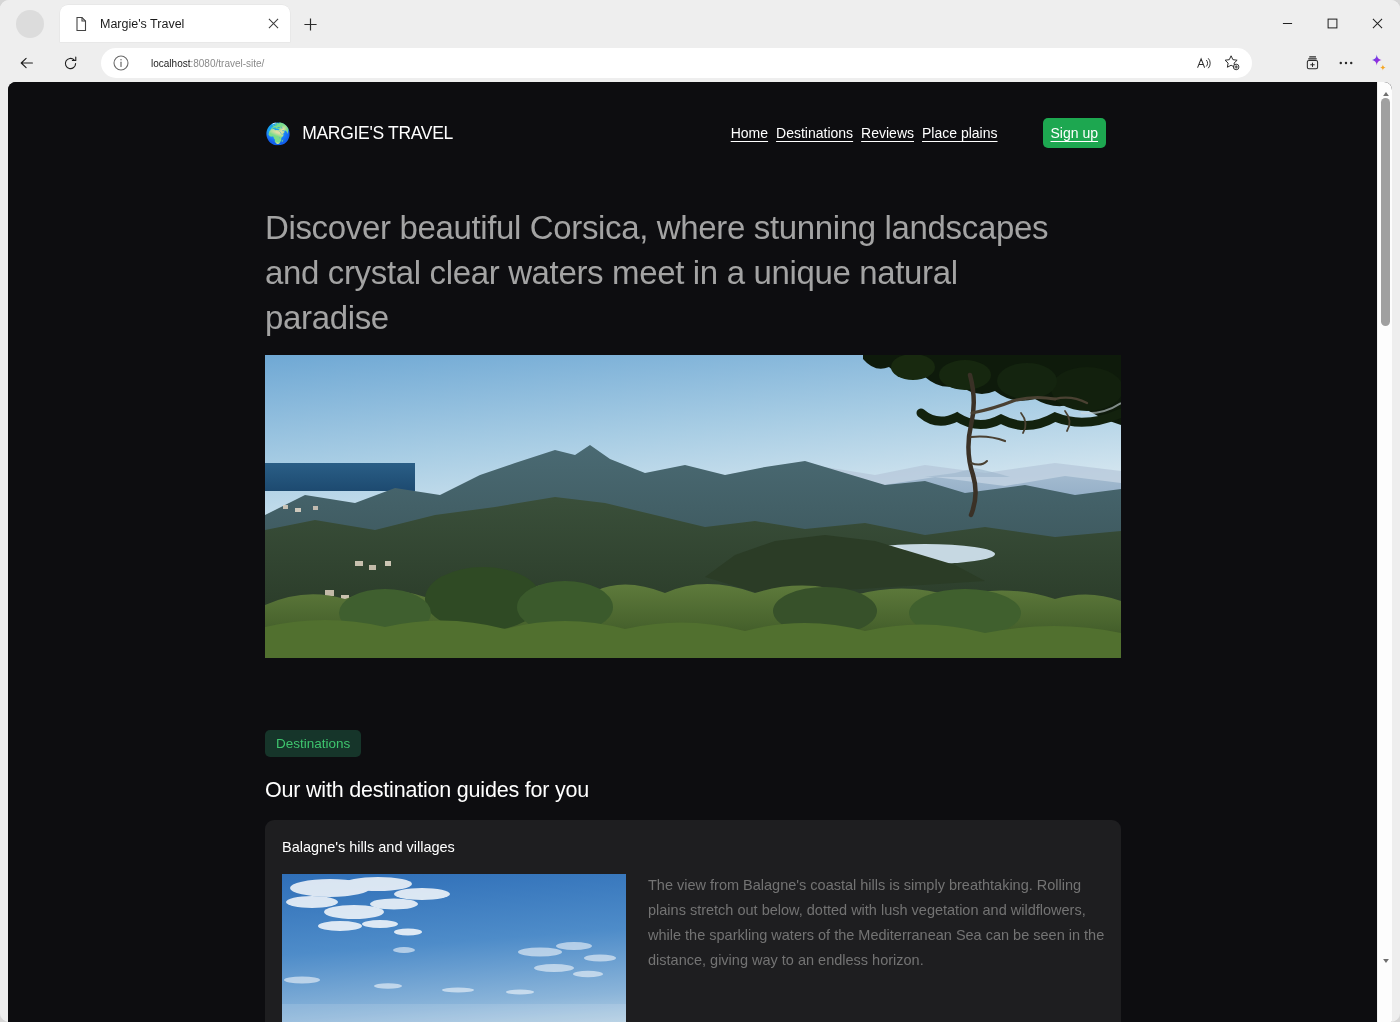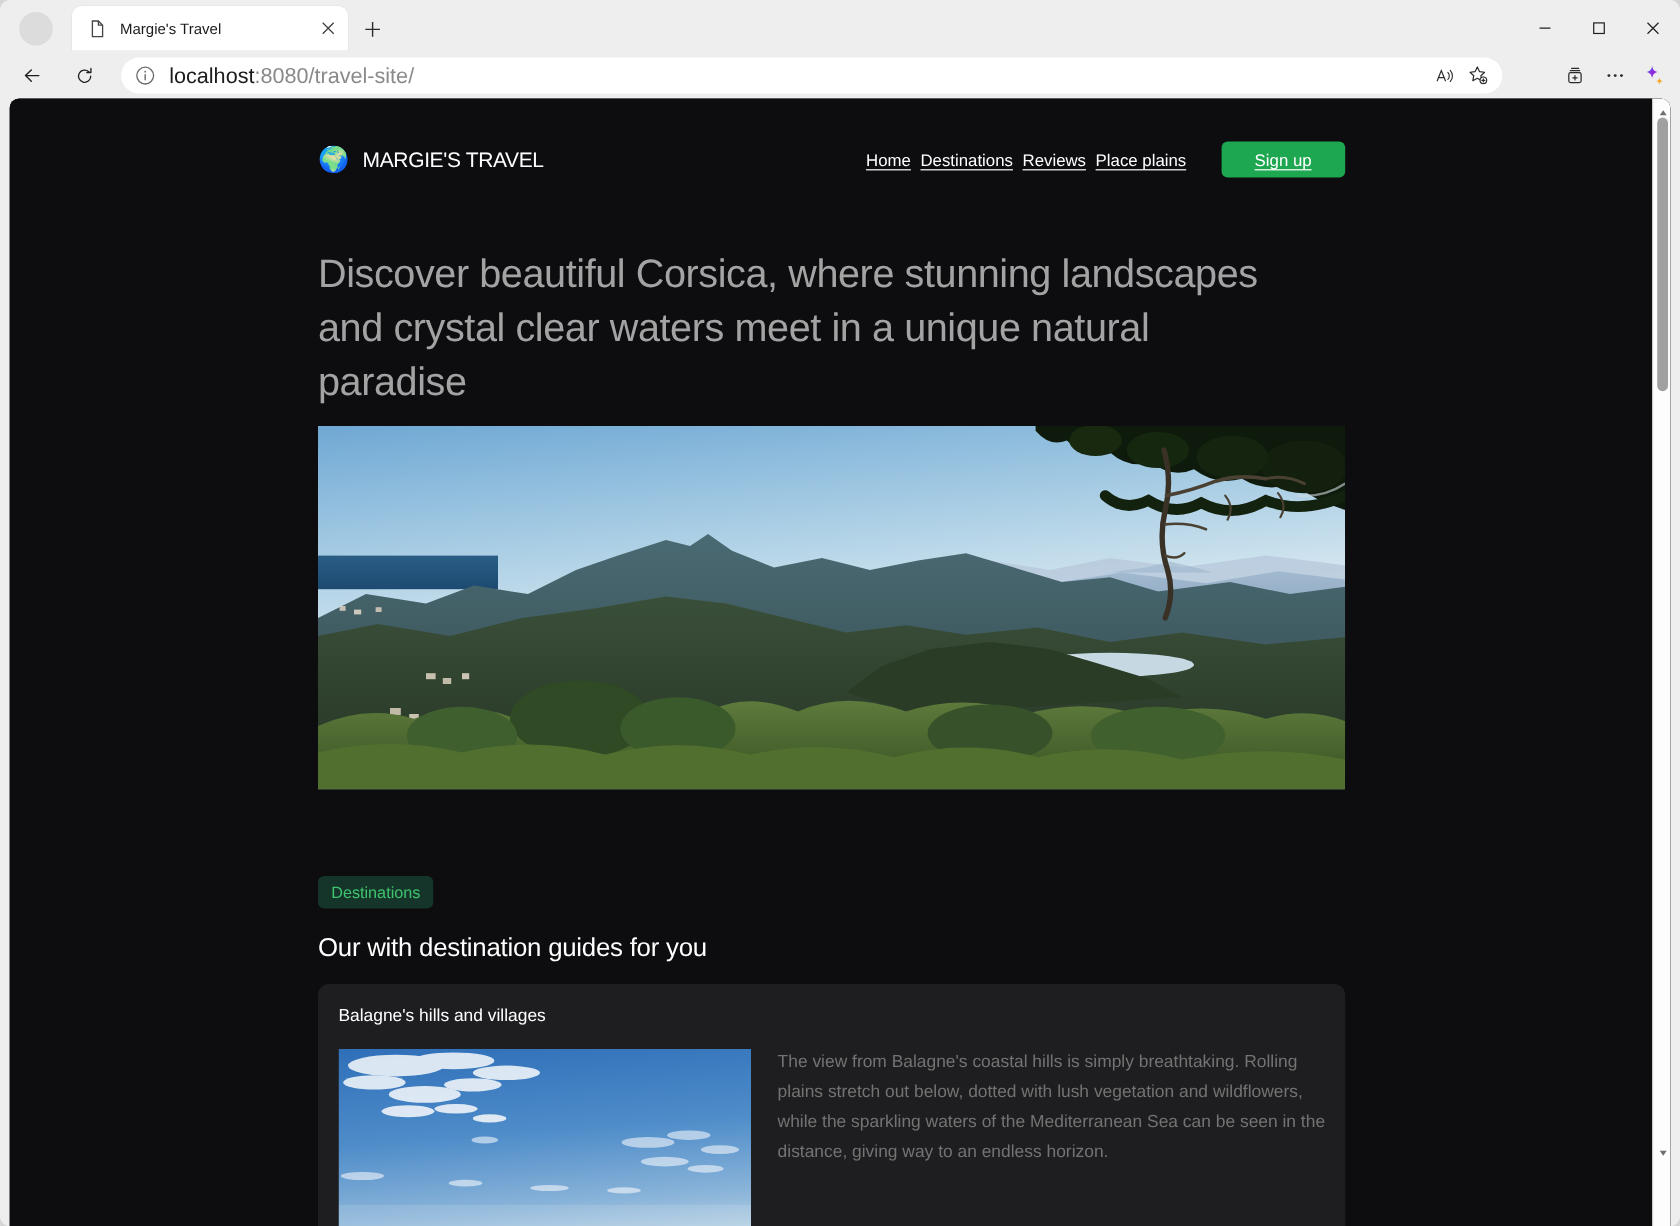--- a/index.html
+++ b/index.html
@@ -73,21 +73,21 @@
     color: #1f1f1f;
   }
   .omnibox {
     position: absolute; left: 101px; top: 2px;
     width: 1151px; height: 30px;
     background: #ffffff; border-radius: 15px;
     display: flex; align-items: center;
   }
   .omni-info { margin-left: 11px; width: 18px; height: 18px; flex: 0 0 auto; color: #6b6b6b; }
   .omni-url {
-    margin-left: 11px; font-size: 18px; color: #8a8a8a;
+    margin-left: 21px; font-size: 10px; color: #8a8a8a;
     white-space: nowrap; flex: 1 1 auto;
   }
   .omni-url b { color: #1b1b1b; font-weight: 400; }
   .omni-right {
     display: flex; align-items: center; margin-right: 6px; flex: 0 0 auto;
   }
   .omni-ic {
     width: 28px; height: 28px; border-radius: 5px;
     display: flex; align-items: center; justify-content: center; color: #2a2a2a;
   }
@@ -139,31 +139,31 @@
     position: absolute; left: 0; top: 28px; width: 856px; height: 46px;
     display: flex; align-items: center;
   }
   .brand { display: flex; align-items: center; gap: 11px; }
   .brand-globe { font-size: 21px; line-height: 1; }
   .brand-name {
     color: #ffffff; font-size: 17.5px; letter-spacing: -0.3px;
     font-weight: 400; white-space: nowrap;
   }
   .nav {
-    position: absolute; right: 0; top: 0; height: 46px;
-    display: flex; align-items: center; gap: 0;
+    position: absolute; right: 15px; top: 0; height: 46px;
+    display: flex; align-items: center; gap: 16px;
   }
   .nav-links { display: flex; align-items: center; gap: 8px; margin-right: 29px; }
   .nav-link {
     color: #ffffff; font-size: 14px; text-decoration: underline;
     text-underline-offset: 3px; white-space: nowrap; cursor: pointer;
   }
   .signup-btn {
     background: #1da750; color: #ffffff;
-    font-size: 14px; padding: 7px 28px; border-radius: 5px;
+    font-size: 14px; padding: 7px 8px; border-radius: 5px;
     text-decoration: underline; text-underline-offset: 3px;
     border: none; cursor: pointer; font-family: inherit;
     white-space: nowrap;
   }
 
   .hero-title {
     position: absolute; left: 0; top: 124px; width: 812px;
     color: #a3a3a3; font-size: 33px; line-height: 1.36;
     font-weight: 400; letter-spacing: -0.35px;
   }

